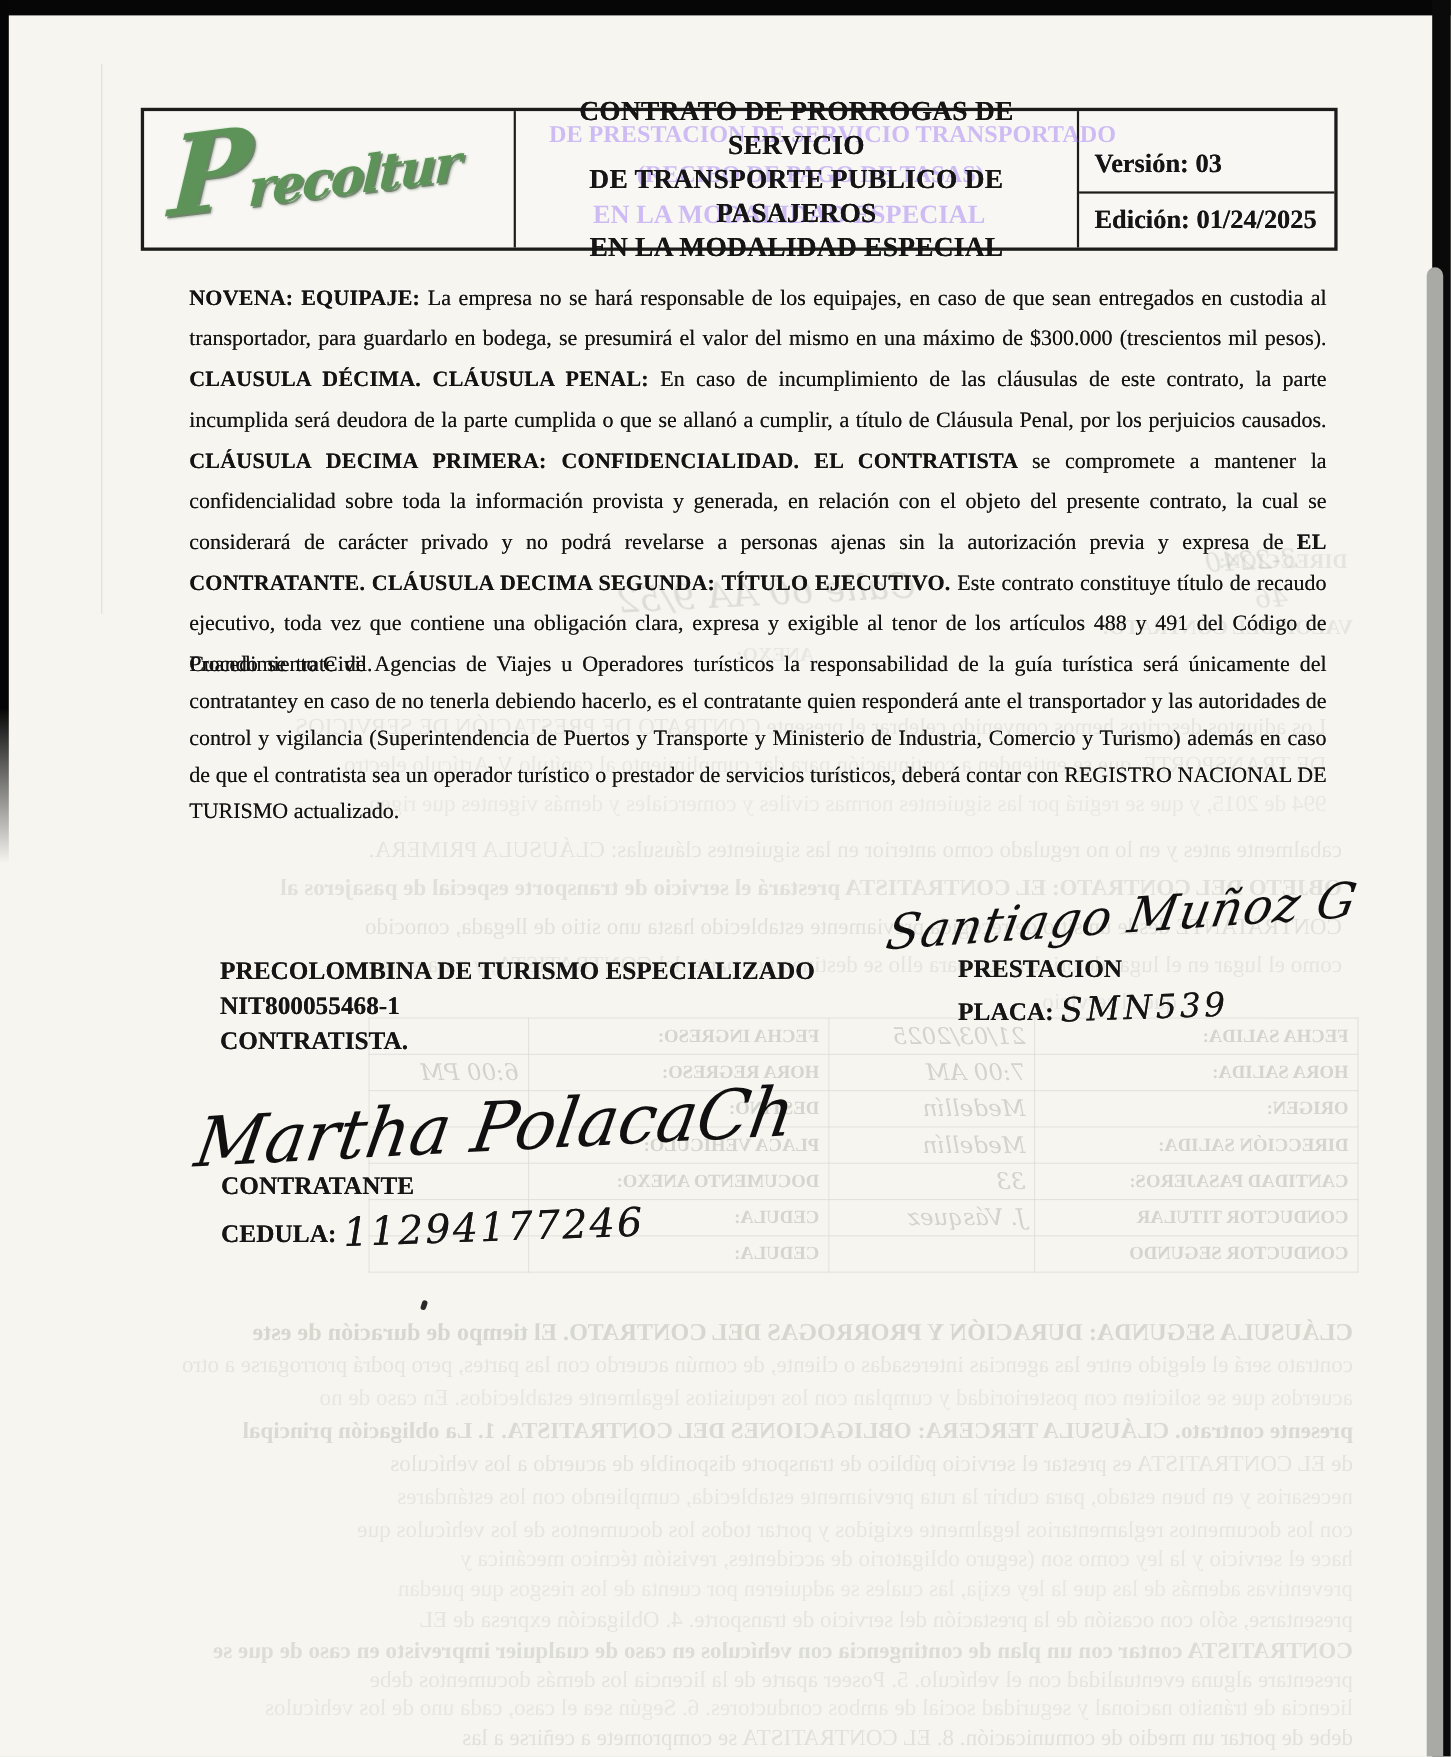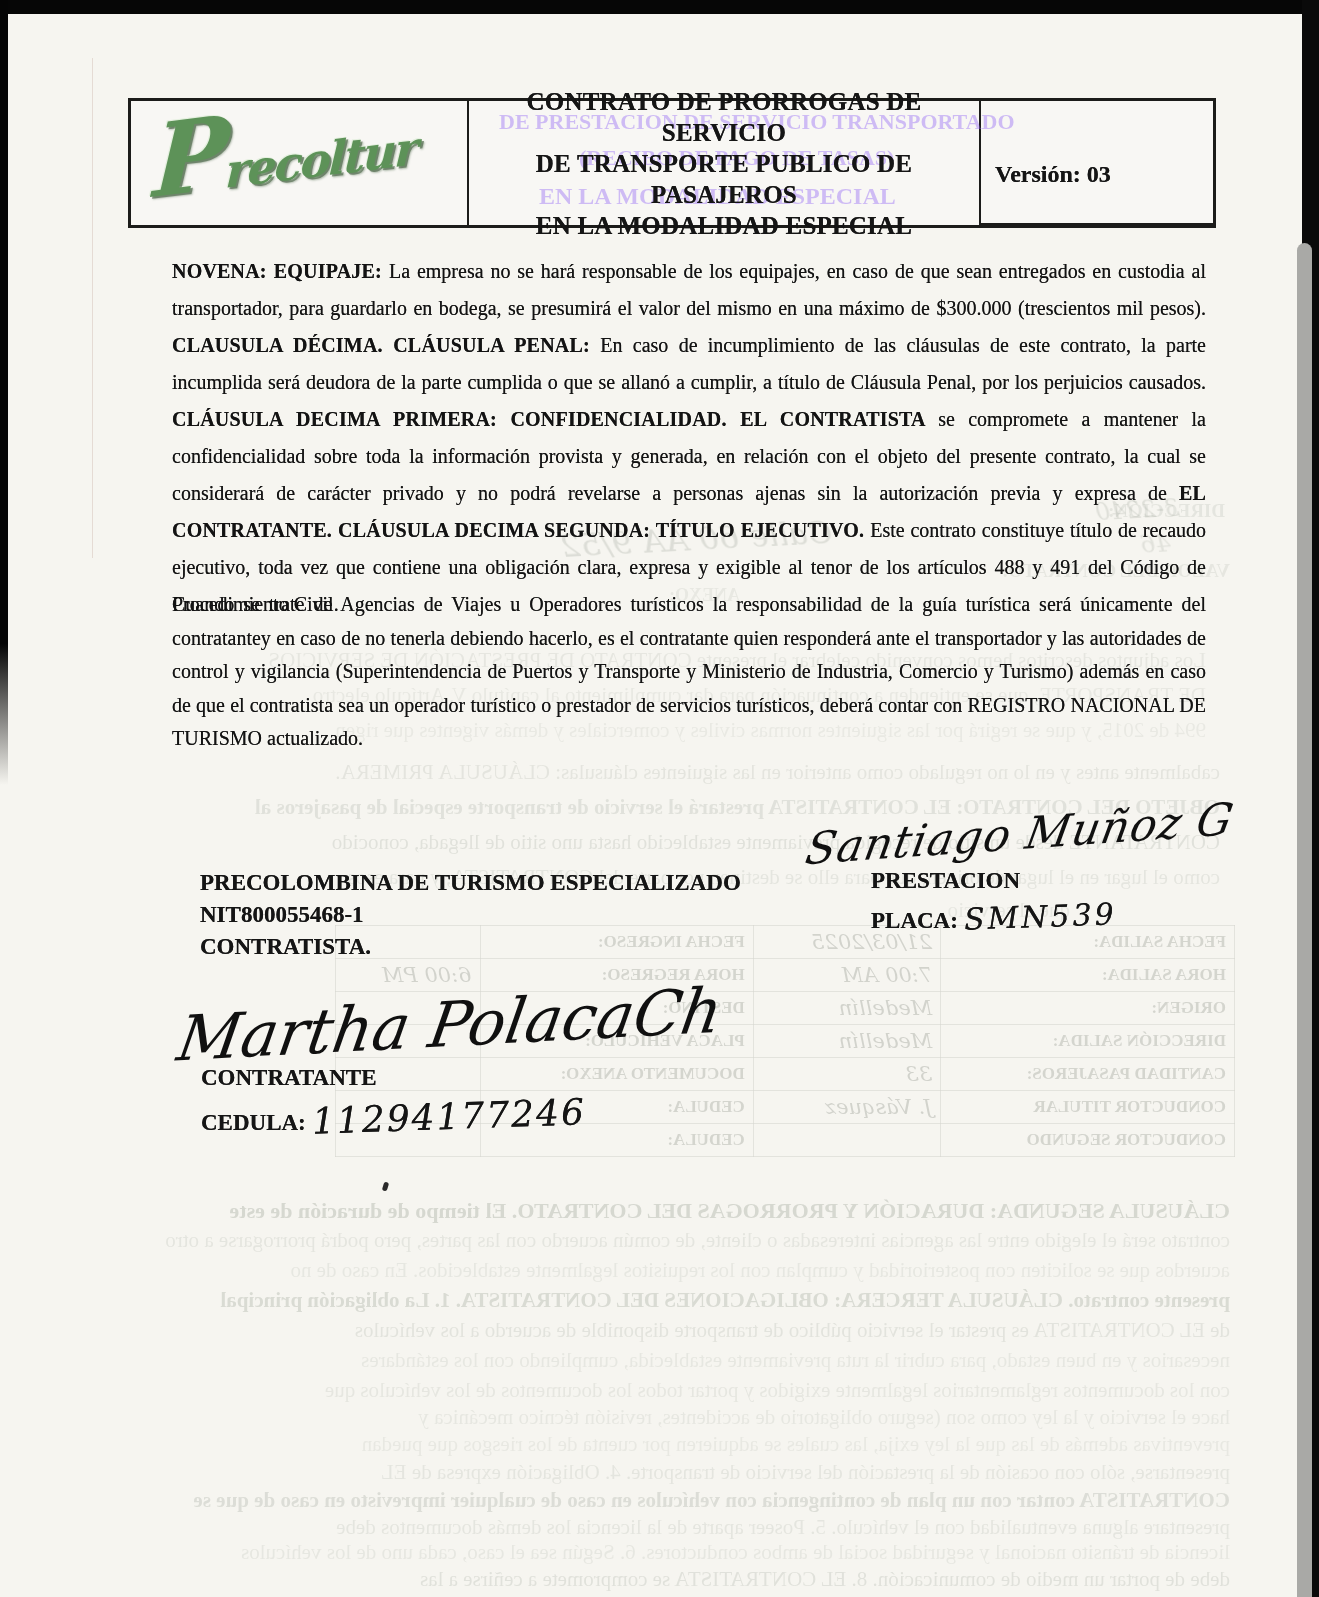--- a/index.html
+++ b/index.html
@@ -169,20 +169,21 @@
           <div class="ghost-pink" style="left: 30px; top: 8px; font-size: 22px;">DE PRESTACION DE SERVICIO TRANSPORTADO</div>
           <div class="ghost-pink" style="left: 110px; top: 44px; font-size: 22px;">(RECIBO DE PAGO DE TASAS)</div>
           <div class="ghost-pink" style="left: 70px; top: 82px; font-size: 24px;">EN LA MODALIDAD ESPECIAL</div>
         </div>
       <div class="tline">CONTRATO DE PRORROGAS DE SERVICIO</div>
       <div class="tline">DE TRANSPORTE PUBLICO DE PASAJEROS</div>
       <div class="tline">EN LA MODALIDAD ESPECIAL</div>
     </div>
     <div class="hdr-version">
       <div class="ver-cell top">Versión: 03</div>
+      <div class="ver-cell">Edición: 01/24/2025</div>
     </div>
   </div>
 
   <div class="para" id="para1"><b>NOVENA: EQUIPAJE: </b><span>La empresa no se hará responsable de los equipajes, en caso de que sean entregados en custodia al transportador, para guardarlo en bodega, se presumirá el valor del mismo en una máximo de $300.000 (trescientos mil pesos). </span><b>CLAUSULA DÉCIMA. CLÁUSULA PENAL: </b><span>En caso de incumplimiento de las cláusulas de este contrato, la parte incumplida será deudora de la parte cumplida o que se allanó a cumplir, a título de Cláusula Penal, por los perjuicios causados. </span><b>CLÁUSULA DECIMA PRIMERA: CONFIDENCIALIDAD. EL CONTRATISTA </b><span>se compromete a mantener la confidencialidad sobre toda la información provista y generada, en relación con el objeto del presente contrato, la cual se considerará de carácter privado y no podrá revelarse a personas ajenas sin la autorización previa y expresa de </span><b>EL CONTRATANTE. CLÁUSULA DECIMA SEGUNDA: TÍTULO EJECUTIVO. </b><span>Este contrato constituye título de recaudo ejecutivo, toda vez que contiene una obligación clara, expresa y exigible al tenor de los artículos 488 y 491 del Código de Procedimiento Civil.</span></div>
   <div class="para" id="para2"><span>Cuando se trate de Agencias de Viajes u Operadores turísticos la responsabilidad de la guía turística será únicamente del contratantey en caso de no tenerla debiendo hacerlo, es el contratante quien responderá ante el transportador y las autoridades de control y vigilancia (Superintendencia de Puertos y Transporte y Ministerio de Industria, Comercio y Turismo) además en caso de que el contratista sea un operador turístico o prestador de servicios turísticos, deberá contar con REGISTRO NACIONAL DE TURISMO actualizado.</span></div>
 
   <div class="blockline" style="left:172px;top:870px;">PRECOLOMBINA DE TURISMO ESPECIALIZADO</div>
   <div class="blockline" style="left:172px;top:902px;">NIT800055468-1</div>
   <div class="blockline" style="left:172px;top:934px;">CONTRATISTA.</div>
 

